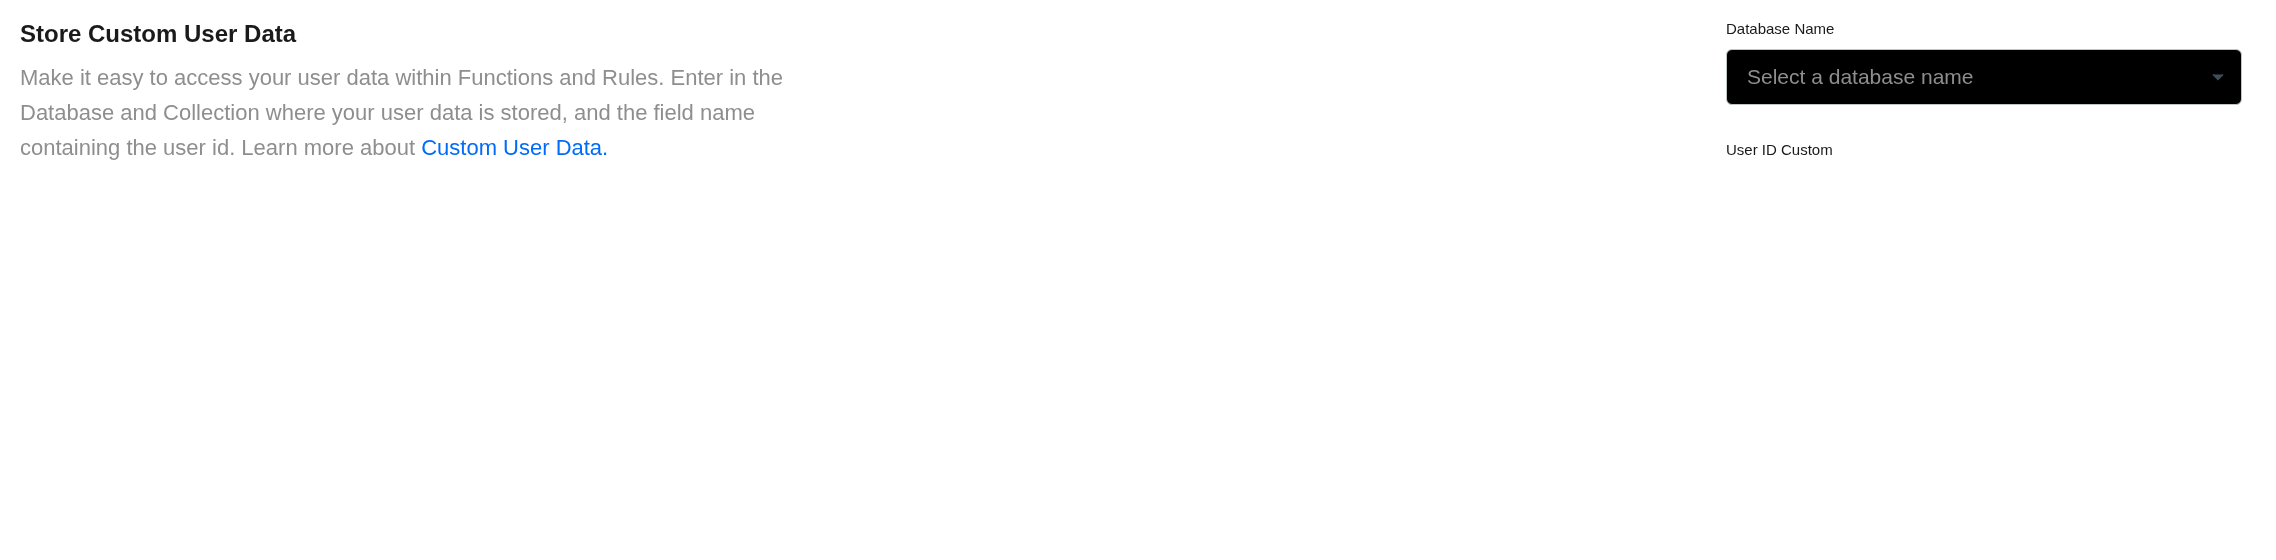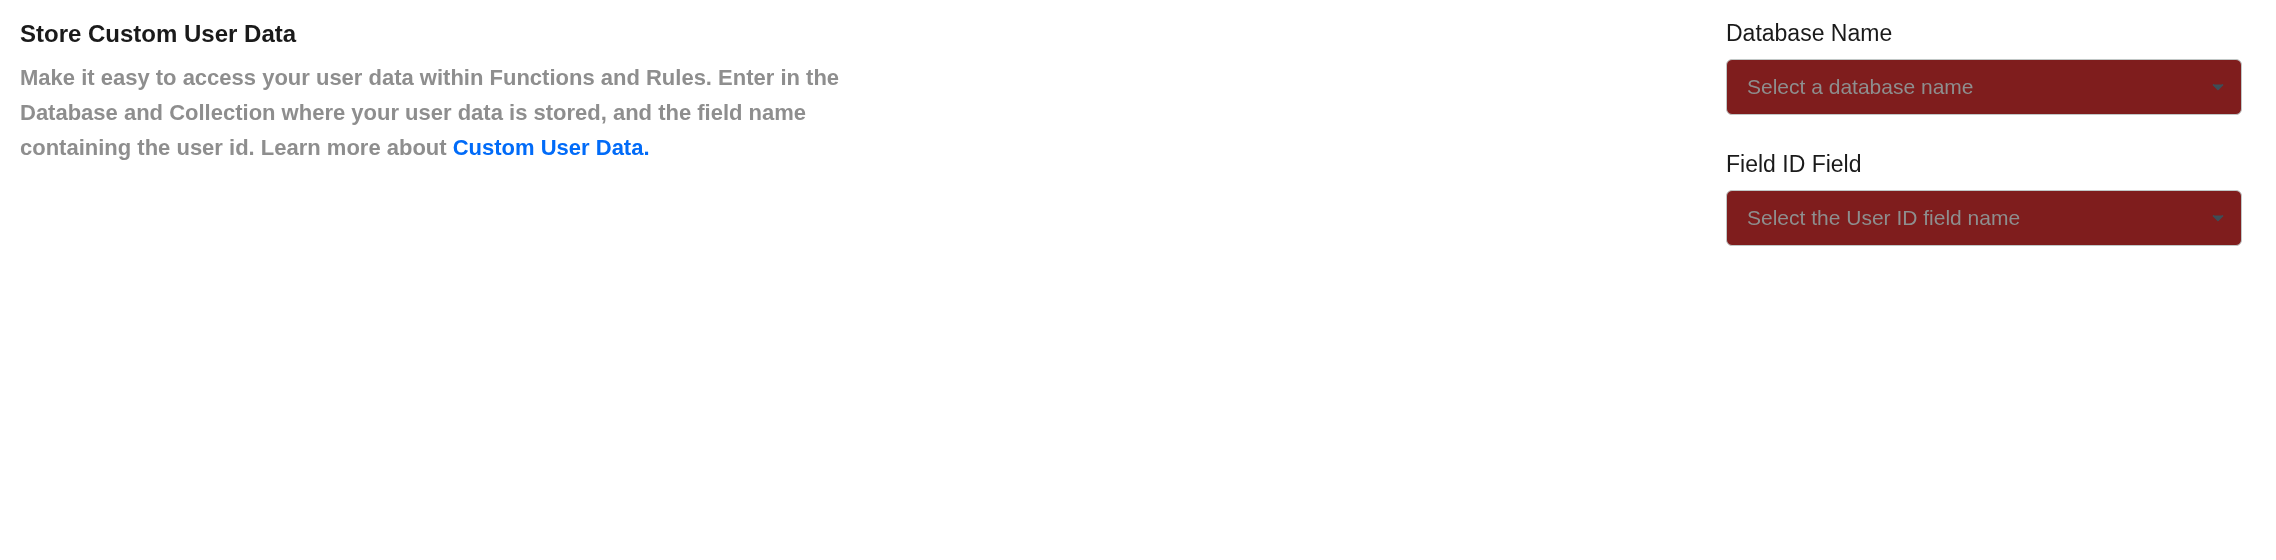--- a/index.html
+++ b/index.html
@@ -29,47 +29,46 @@
     .section-title {
       font-size: 24px;
       font-weight: 700;
       color: #1a1a1a;
       margin-bottom: 12px;
     }
     .section-description {
       font-size: 22px;
       line-height: 1.6;
       color: #8e8e8e;
-      font-weight: bold;
     }
     .link {
       color: #016bf8;
       text-decoration: none;
       cursor: pointer;
     }
     .field-group {
       margin-bottom: 36px;
     }
     .field-label {
-      font-size: 23px;
+      font-size: 15px;
       color: #1a1a1a;
       margin-bottom: 12px;
       display: block;
     }
     .select-wrapper {
       position: relative;
       width: 100%;
     }
     .select-input {
       width: 100%;
       height: 56px;
       padding: 0 44px 0 20px;
       font-size: 21px;
       color: #8e8e8e;
-      background: #7f1d1d;
+      background: #000000;
       border: 1px solid #c1c7c6;
       border-radius: 6px;
       cursor: pointer;
       text-align: left;
       display: flex;
       align-items: center;
       font-family: inherit;
     }
     .caret-icon {
       position: absolute;
@@ -107,26 +106,16 @@
               <path d="M1 1.5L6 6.5L11 1.5" stroke="#3d4f58" stroke-width="1.5" fill="#3d4f58"></path>
             </svg>
         </span>
       </div>
     </div>
 
     <div class="field-group">
     </div>
 
     <div class="field-group">
-      <label class="field-label">Field ID Field</label>
-      <div class="select-wrapper">
-        <button class="select-input">
-          <span>Select the User ID field name</span>
-        </button>
-        <span class="caret-icon">
-          <svg viewBox="0 0 12 8" fill="none">
-              <path d="M1 1.5L6 6.5L11 1.5" stroke="#3d4f58" stroke-width="1.5" fill="#3d4f58"></path>
-            </svg>
-        </span>
-      </div>
+      <label class="field-label">User ID Custom</label>
     </div>
   </div>
 </div>
 
 </body></html>

